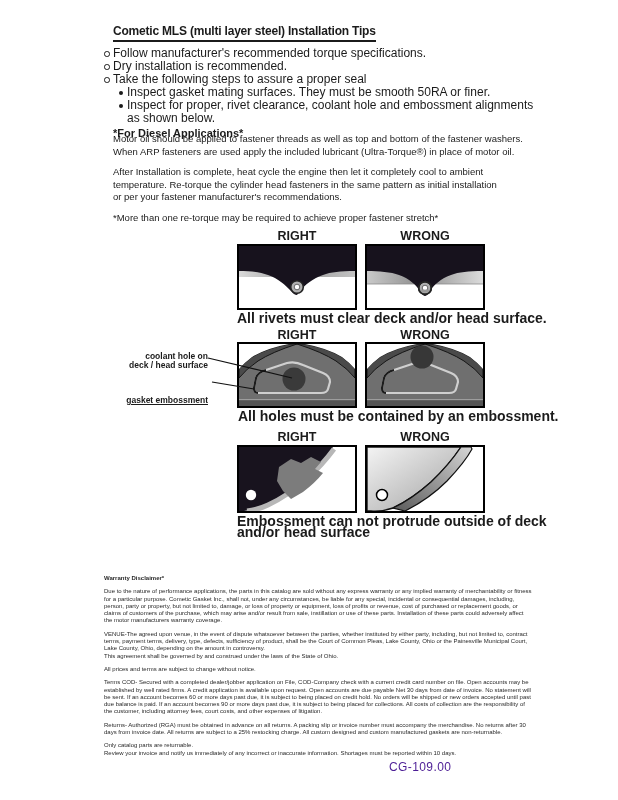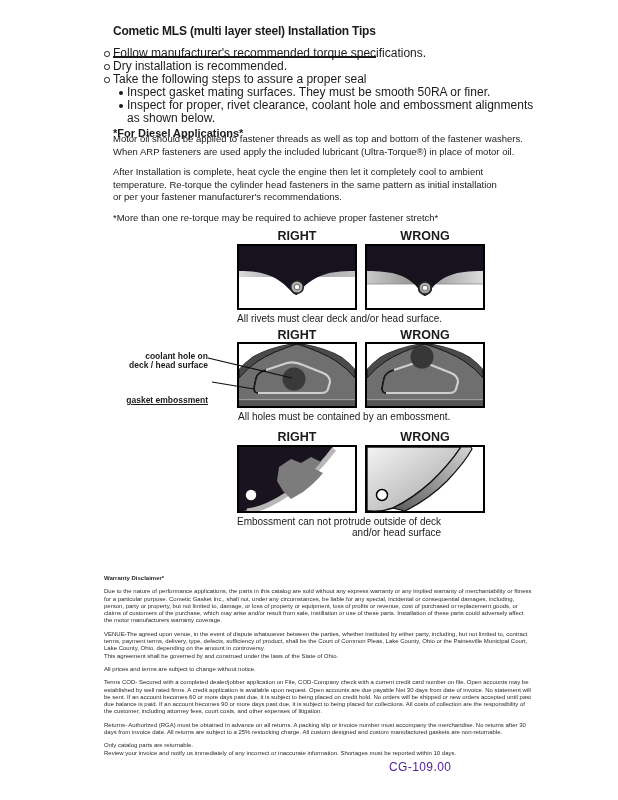--- a/index.html
+++ b/index.html
@@ -1,33 +1,33 @@
 <!DOCTYPE html>
 <html><head>
 <meta charset="utf-8">
 <style>
   html,body{margin:0;padding:0;background:#e8e8e8;}
   .page{position:relative;width:618px;height:800px;background:#ffffff;margin:0 auto;
         font-family:"Liberation Sans",sans-serif;color:#1b1b1b;overflow:hidden;}
   .title{position:absolute;left:113px;top:24px;font-size:12px;font-weight:bold;
-         letter-spacing:-0.2px;border-bottom:2px solid #1b1b1b;padding-bottom:18px;}
+         letter-spacing:-0.2px;border-bottom:2px solid #1b1b1b;padding-bottom:2px;}
   .bullets{position:absolute;left:104px;top:47px;width:440px;font-size:12px;line-height:13px;}
   .b{position:relative;padding-left:9px;}
   .b::before{content:"";position:absolute;left:0;top:4px;width:3.5px;height:3.5px;
              border:1px solid #1b1b1b;border-radius:50%;}
   .sb{position:relative;padding-left:8px;margin-left:15px;}
   .sb::before{content:"";position:absolute;left:0;top:4.5px;width:4px;height:4px;
               background:#1b1b1b;border-radius:50%;}
   .diesel-head{position:absolute;left:113px;top:115px;font-size:11px;font-weight:bold;margin-top:12px;}
   .diesel{position:absolute;left:113px;top:133px;width:420px;font-size:9.5px;line-height:12.5px;}
   .diesel p{margin:0 0 8px 0;white-space:pre-line;}
   .fig-head{position:absolute;width:120px;text-align:center;font-size:12.5px;font-weight:bold;}
   .imgbox{position:absolute;width:120px;box-sizing:border-box;border:2px solid #000;background:#fff;}
   .imgbox svg{display:block;width:100%;height:100%;}
-  .caption{position:absolute;font-size:10px;font-weight:normal;line-height:11px;white-space:pre-line;text-align:right;}
+  .caption{position:absolute;font-size:14px;font-weight:bold;line-height:11px;white-space:pre-line;}
   .callouts{position:absolute;left:96px;top:342px;width:112px;text-align:right;
             font-size:8.5px;font-weight:bold;line-height:9.5px;white-space:pre-line;}
   .callout2{margin-top:16px;text-decoration:underline;}
   .leaders{position:absolute;left:205px;top:352px;}
   .legal{position:absolute;left:104px;top:575px;width:428px;font-size:6px;line-height:7.3px;color:#2a2a2a;}
   .legal .lh{font-weight:bold;margin:0 0 6px 0;}
   .legal p{margin:0 0 6px 0;white-space:pre-line;}
   .code{position:absolute;left:389px;top:760px;font-size:12px;letter-spacing:0.4px;color:#4c1d95;}
 </style>
 </head>

